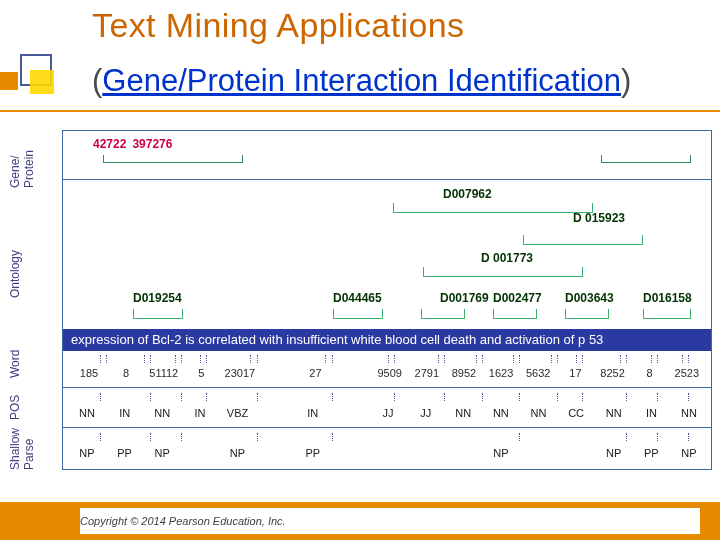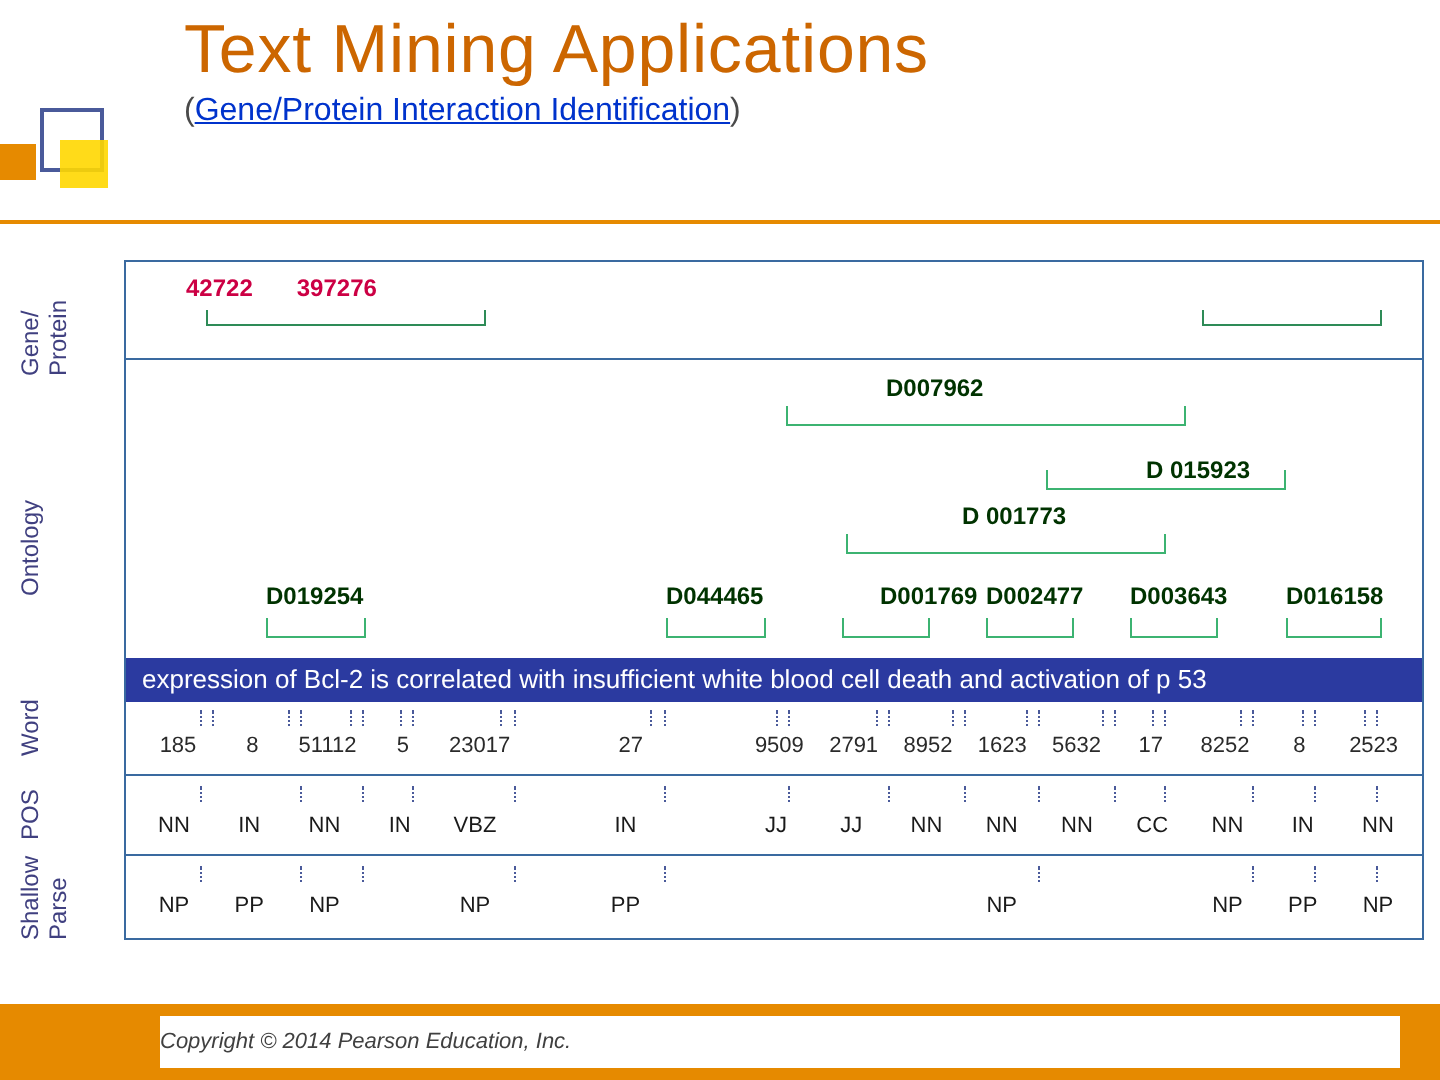--- a/index.html
+++ b/index.html
@@ -21,23 +21,23 @@
     position: absolute;
     left: 92px; top: 6px; right: 20px;
   }
   .title {
     font-size: 34px;
     color: #cc6600;
     font-weight: 500;
     letter-spacing: 0.4px;
   }
   .subtitle {
-    font-size: 16px;
+    font-size: 31px;
     color: #4a4a4a;
-    margin-top: 2px;
+    margin-top: 18px;
   }
   .subtitle .link { color: #0033cc; text-decoration: underline; }
   .subtitle .paren { color: #4a4a4a; }
   .hr {
     position: absolute;
     left: 0; top: 110px; right: 0;
     height: 2px;
     background: #e68a00;
   }
   .diagram {
@@ -66,21 +66,21 @@
     position: absolute;
     top: 6px;
     left: 30px; right: 10px;
     display: flex;
     justify-content: space-between;
     font-family: Arial, sans-serif;
     font-size: 12px;
     font-weight: bold;
   }
   .gene-left { color: #cc0044; display: flex; gap: 6px; }
-  .gene-right { color: #cc0044; display: flex; gap: 22px; }
+  .gene-right { color: #cc0044; display: flex; gap: 6px; }
   .gene-bracket-row {
     position: absolute;
     top: 24px; left: 20px; right: 10px;
     height: 16px;
   }
   .bracket-d {
     position: absolute;
     border: 1.5px solid #2e8b57;
     border-top: none;
     height: 8px;
@@ -203,21 +203,21 @@
   <div class="gene-bracket-row">
     <div class="bracket-d" style="left:20px;width:140px"></div>
     <div class="bracket-d" style="right:10px;width:90px"></div>
   </div>
 
   <div class="row row-line" style="top:48px"></div>
 
   <div class="onto-label" style="top:56px;left:380px">D007962</div>
   <div class="onto-br" style="top:72px;left:330px;width:200px"></div>
 
-  <div class="onto-label" style="top:97px;left:510px">D 015923</div>
+  <div class="onto-label" style="top:80px;left:510px">D 015923</div>
   <div class="onto-br" style="top:104px;left:460px;width:120px"></div>
 
   <div class="onto-label" style="top:120px;left:418px">D 001773</div>
   <div class="onto-br" style="top:136px;left:360px;width:160px"></div>
 
   <div class="onto-label" style="top:160px;left:70px">D019254</div>
   <div class="onto-label" style="top:160px;left:270px">D044465</div>
   <div class="onto-label" style="top:160px;left:377px">D001769</div>
   <div class="onto-label" style="top:160px;left:430px">D002477</div>
   <div class="onto-label" style="top:160px;left:502px">D003643</div>

